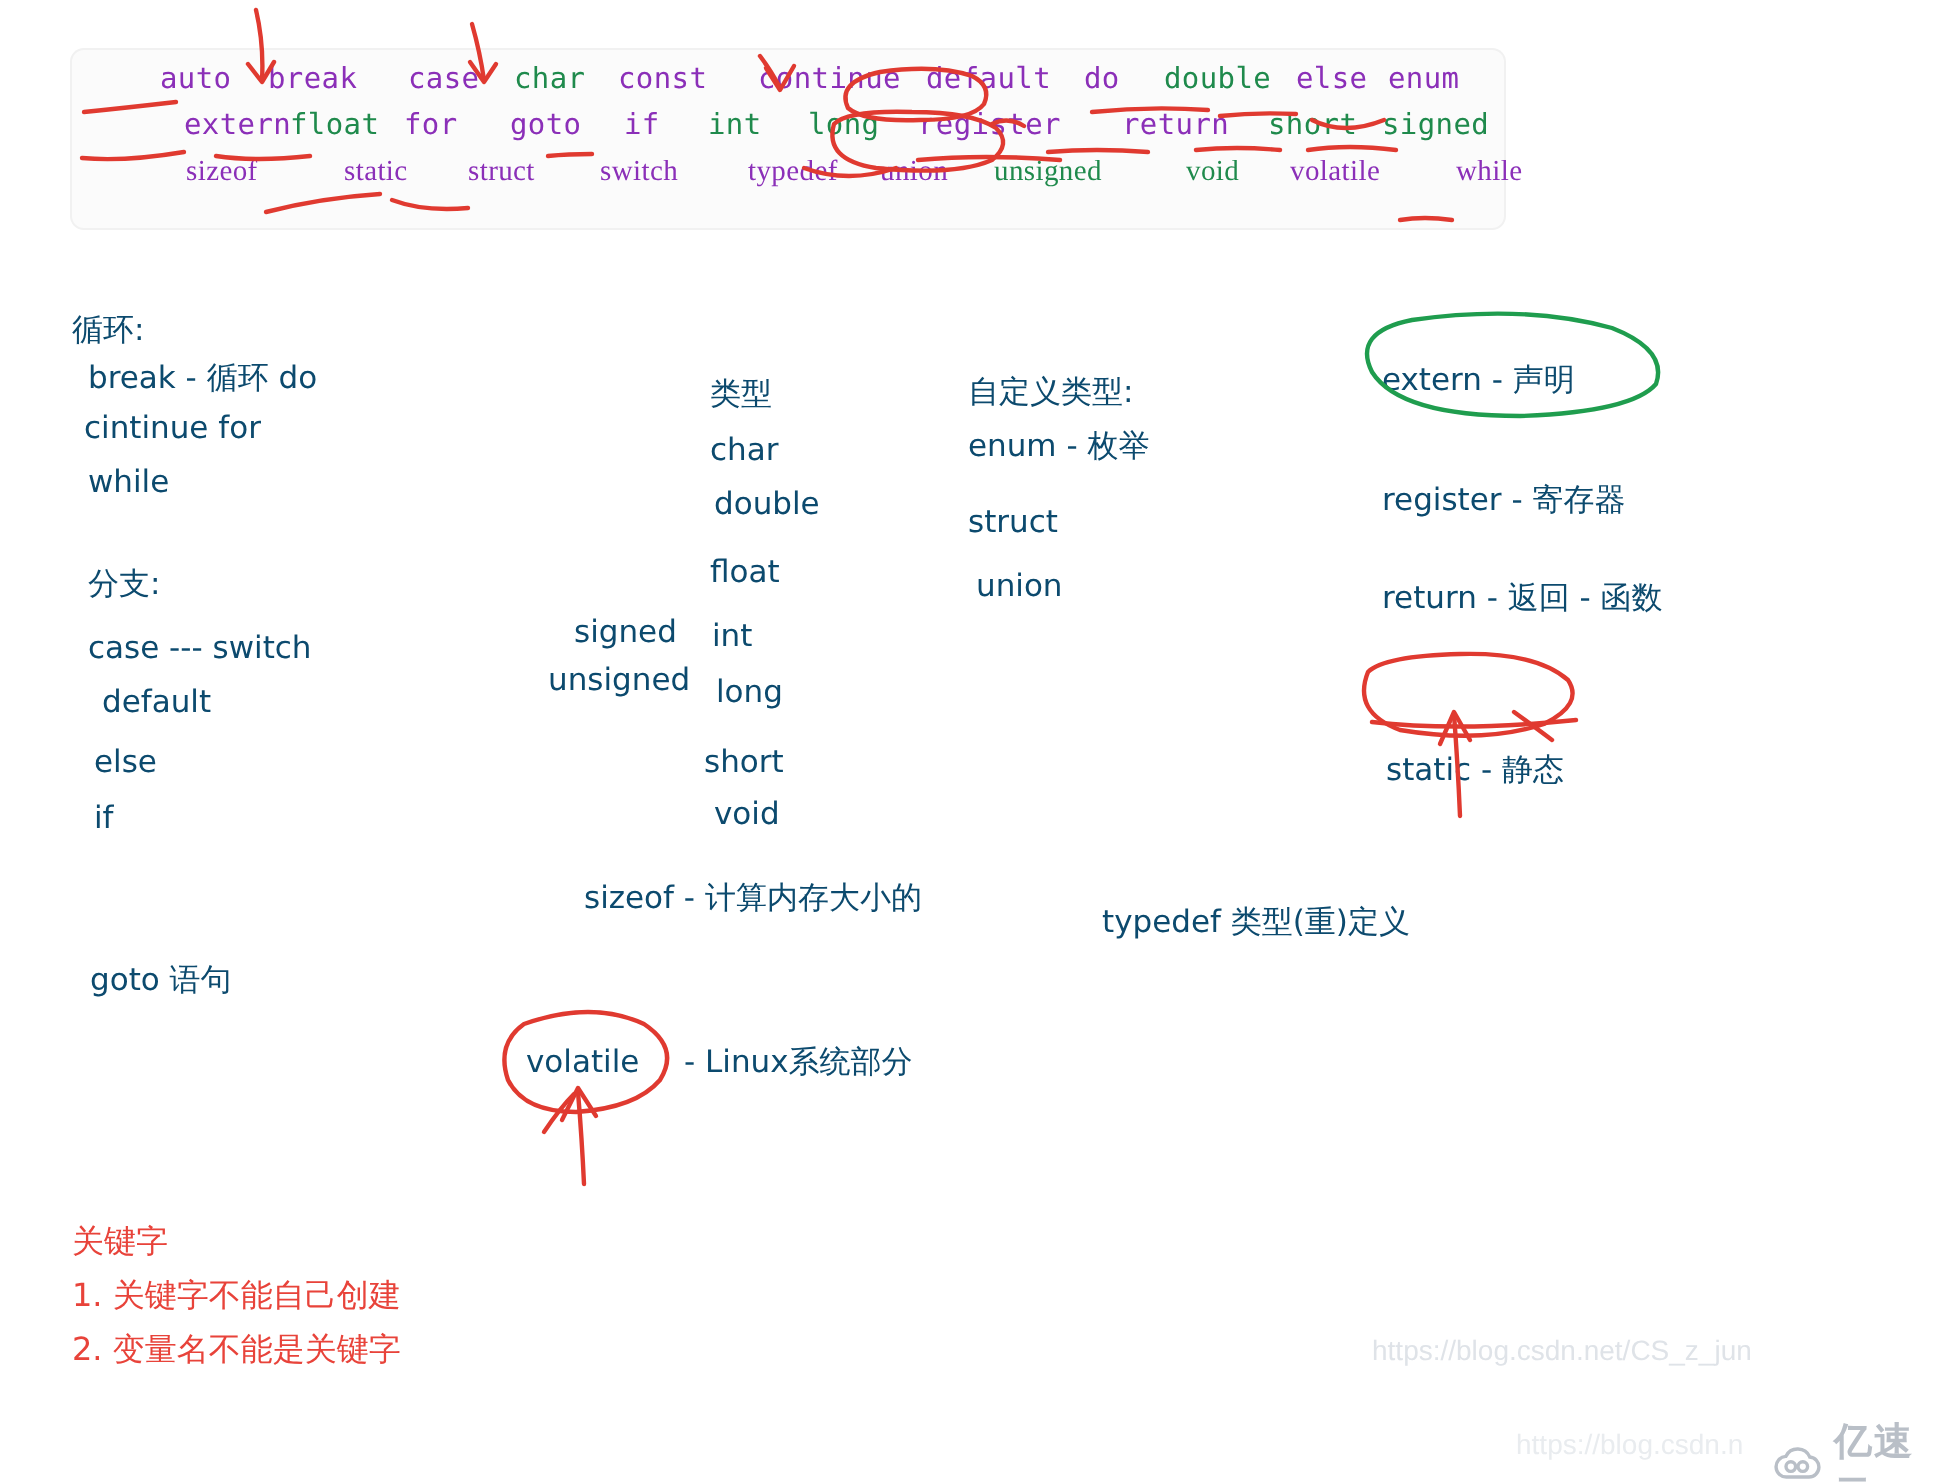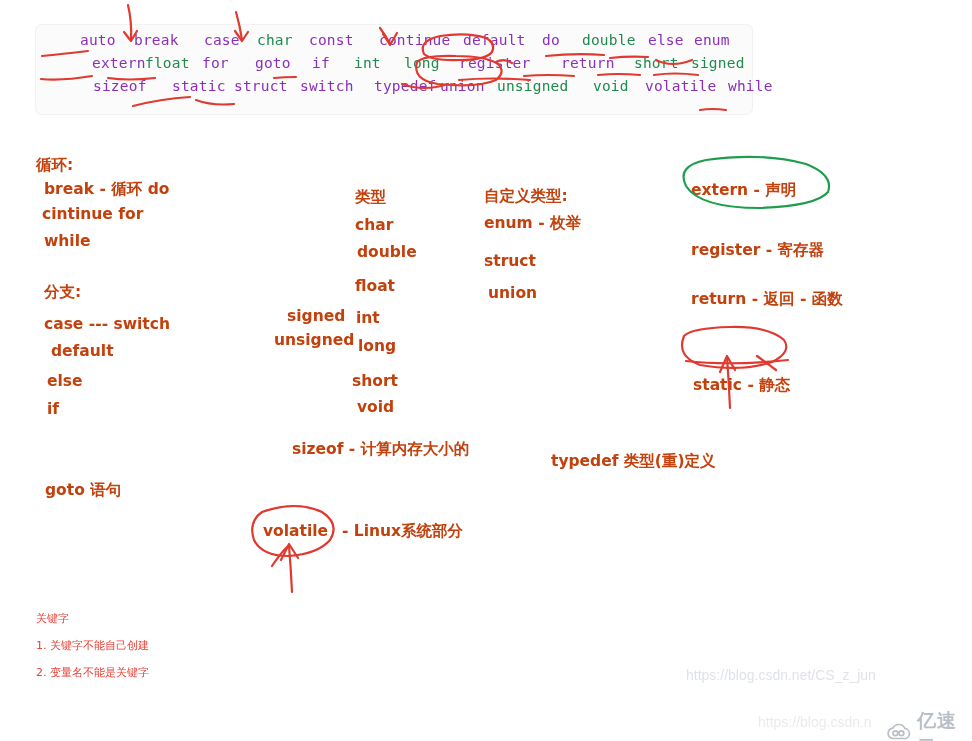--- a/index.html
+++ b/index.html
@@ -26,36 +26,36 @@
     position:absolute;
     left:0;width:100%;
     height:23px;
     white-space:nowrap;
     font-family:"DejaVu Sans Mono","Liberation Mono",monospace;
     font-size:14.5px;
     letter-spacing:.2px;
   }
   .kw-row.r1{top:7px;}
   .kw-row.r2{top:30px;}
-  .kw-row.r3{top:53px;}
+  .kw-row.r3{top:53px;font-family:Liberation Serif, serif;}
   .kw{position:absolute;top:0;}
   .kw.pp{color:#8b2fb8;}
   .kw.gg{color:#1f8a4c;}
 
   
   .hw{
     position:absolute;
-    color:#c2410c;
-    font-weight:bold;
+    color:#0c4a6e;
+    font-weight:normal;
     font-family:"DejaVu Sans","Liberation Sans",sans-serif;
     white-space:nowrap;
     line-height:1;
   }
   .hw.s16{font-size:15.5px;}
-  .hw.plain{font-weight:normal;color:#e8433a;font-size:11px;}
+  .hw.plain{font-weight:normal;color:#e8433a;font-size:16px;}
 
   
   .wm{
     position:absolute;
     color:#dfe3e8;
     font-size:14px;
     white-space:nowrap;
     font-family:"Liberation Sans",sans-serif;
   }
   .logo-wrap{

